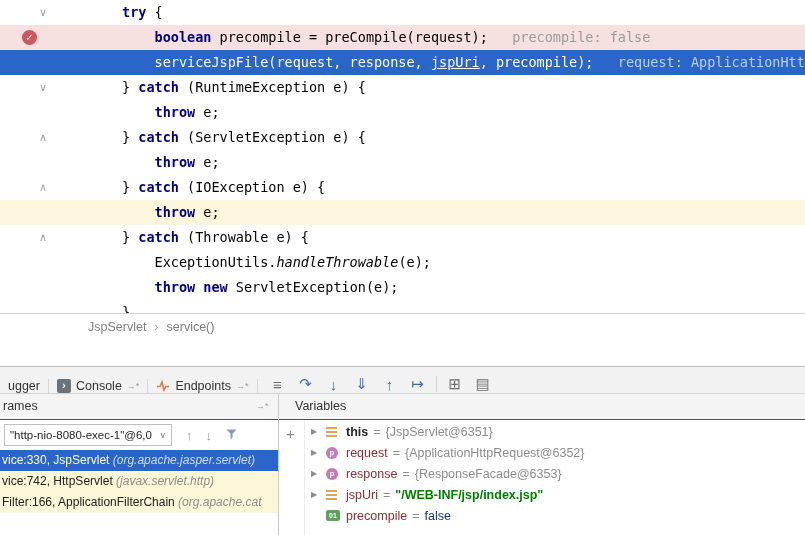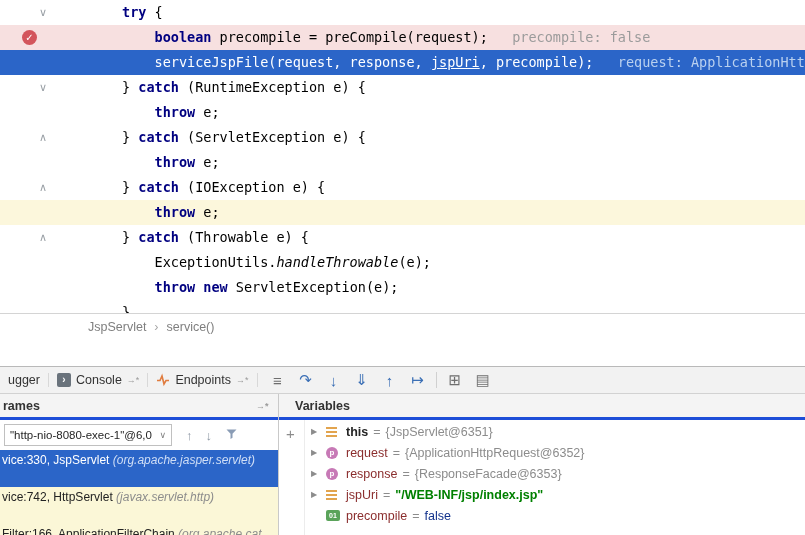--- a/index.html
+++ b/index.html
@@ -26,48 +26,48 @@
 
   
   #breadcrumb{position:absolute;top:313px;left:0;right:0;height:27px;line-height:26px;
               border-top:1px solid #d4d4d4;background:#fff;padding-left:88px;
               font-size:12.5px;color:#7f7f7f;box-sizing:border-box;}
   .bc-sep{margin:0 8px;color:#a5a5a5;}
 
   
   #debugbar{position:absolute;top:366px;left:0;right:0;height:28px;background:#f2f2f2;
             border-top:1px solid #b9b9b9;border-bottom:1px solid #d2d2d2;
-            display:flex;align-items:center;box-sizing:border-box;}
+            display:flex;align-items:flex-end;box-sizing:border-box;}
   .dtab{display:flex;align-items:center;gap:5px;padding:0 8px;border-right:1px solid #d8d8d8;
         font-size:12.5px;color:#333;}
   .dtab .suffix{font-size:9px;color:#9a9a9a;}
   .console-icon{display:inline-block;width:14px;height:14px;background:#6a737c;border-radius:2px;
                 color:#fff;font-size:10px;line-height:13px;text-align:center;font-weight:bold;}
   .endpoints-icon{display:inline-flex;width:14px;height:14px;align-items:center;}
   .tbicons{display:flex;align-items:center;margin-left:6px;}
   .tbicon{width:28px;text-align:center;font-size:15px;color:#6e6e6e;}
   .tbicon.blue{color:#3b6fb5;}
   .tbsep{width:1px;height:16px;background:#d0d0d0;margin:0 4px;}
 
   
   #panel-headers{position:absolute;top:394px;left:0;right:0;height:26px;background:#f4f4f4;
-                 border-bottom:3px solid #1d4ed8;box-sizing:border-box;font-weight:bold;}
+                 border-bottom:1px solid #1d4ed8;box-sizing:border-box;}
   #panel-headers span{line-height:25px;font-size:12.5px;color:#333;position:absolute;top:0;}
   .hdr-suffix{font-size:9px !important;color:#9a9a9a !important;}
   #vsplit{position:absolute;top:394px;bottom:0;left:278px;width:1px;background:#c9c9c9;}
 
   
   #frames{position:absolute;top:420px;left:0;width:278px;bottom:0;background:#fff;overflow:hidden;}
   .combo-row{height:30px;display:flex;align-items:center;padding:0 4px;gap:14px;}
   .thread-combo{width:168px;height:22px;border:1px solid #c0c0c0;background:#fff;display:flex;
                 align-items:center;justify-content:space-between;padding:0 5px;font-size:11.5px;
                 color:#262626;white-space:nowrap;overflow:hidden;box-sizing:border-box;}
   .combo-chev{color:#7f7f7f;font-size:9px;margin-left:4px;}
   .frame-tools{display:flex;gap:13px;align-items:center;color:#8c96a3;font-size:13px;}
-  .frame-row{height:37px;line-height:21px;font-size:12px;white-space:nowrap;overflow:hidden;
+  .frame-row{height:21px;line-height:21px;font-size:12px;white-space:nowrap;overflow:hidden;
              padding-left:2px;color:#222;}
   .frame-row.lib{background:#fbf7d7;}
   .frame-row.selected{background:#2b65c8;color:#fff;}
   .frame-pkg{font-style:italic;color:#8c8c8c;}
   .frame-row.selected .frame-pkg{color:#cfdef6;}
 
   
   #variables{position:absolute;top:420px;left:279px;right:0;bottom:0;background:#fff;}
   .vars-strip{position:absolute;left:0;top:0;bottom:0;width:25px;border-right:1px solid #ececec;}
   .add-watch{position:absolute;left:7px;top:5px;color:#8c8c8c;font-size:15px;}

